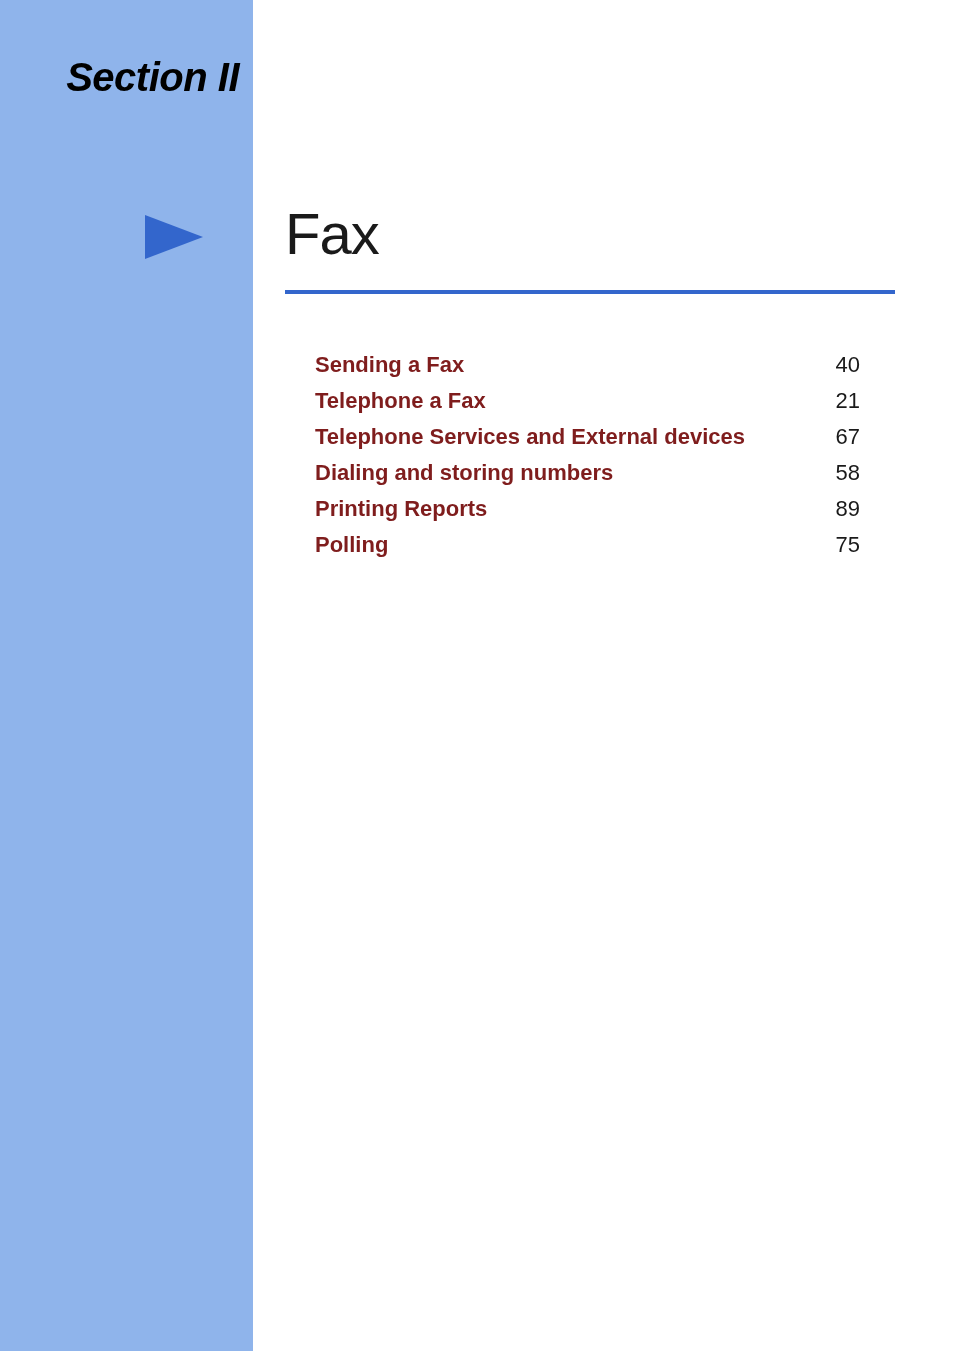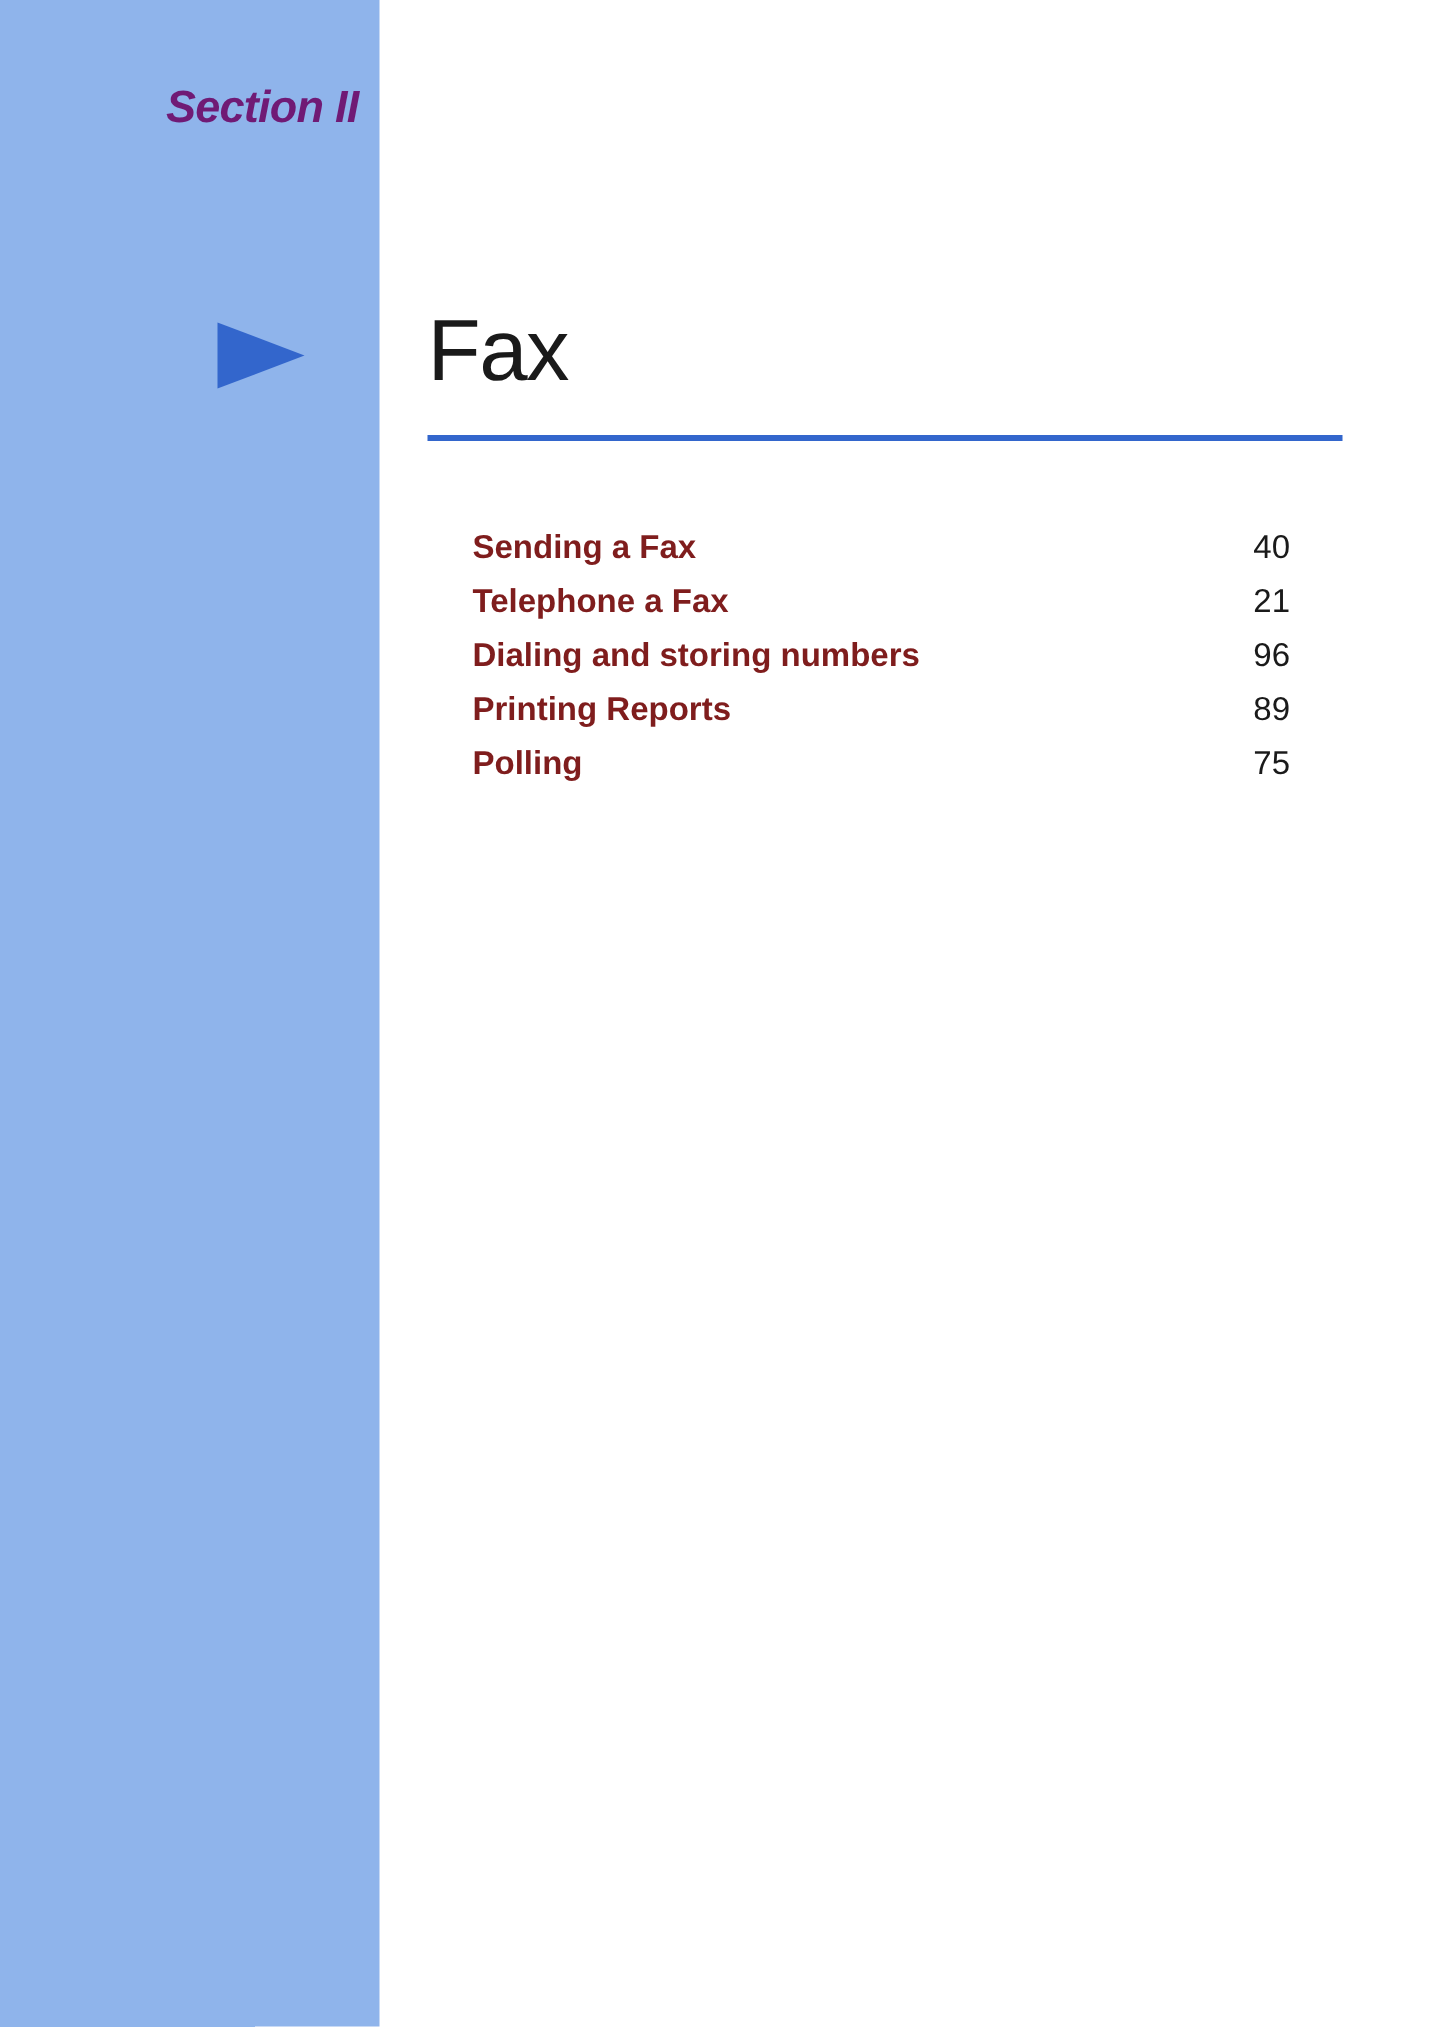--- a/index.html
+++ b/index.html
@@ -19,22 +19,22 @@
       left: 0;
       top: 0;
       width: 253px;
       height: 1351px;
       background: #8fb4eb;
     }
     .section-label {
       position: absolute;
       top: 55px;
       right: 14px;
-      color: #701a75;
-      font-size: 30px;
+      color: #000000;
+      font-size: 40px;
       font-weight: bold;
       font-style: italic;
       letter-spacing: -0.5px;
     }
     .arrow-icon {
       position: absolute;
       top: 215px;
       left: 145px;
       width: 0;
       height: 0;
@@ -97,22 +97,26 @@
 <div class="toc">
   <div class="toc-row">
     <span class="toc-title">Sending a Fax</span>
     <span class="toc-page">40</span>
   </div>
   <div class="toc-row">
     <span class="toc-title">Telephone a Fax</span>
     <span class="toc-page">21</span>
   </div>
   <div class="toc-row">
+    <span class="toc-title">Telephone Services and External devices</span>
+    <span class="toc-page">67</span>
+  </div>
+  <div class="toc-row">
     <span class="toc-title">Dialing and storing numbers</span>
-    <span class="toc-page">96</span>
+    <span class="toc-page">58</span>
   </div>
   <div class="toc-row">
     <span class="toc-title">Printing Reports</span>
     <span class="toc-page">89</span>
   </div>
   <div class="toc-row">
     <span class="toc-title">Polling</span>
     <span class="toc-page">75</span>
   </div>
 </div>

